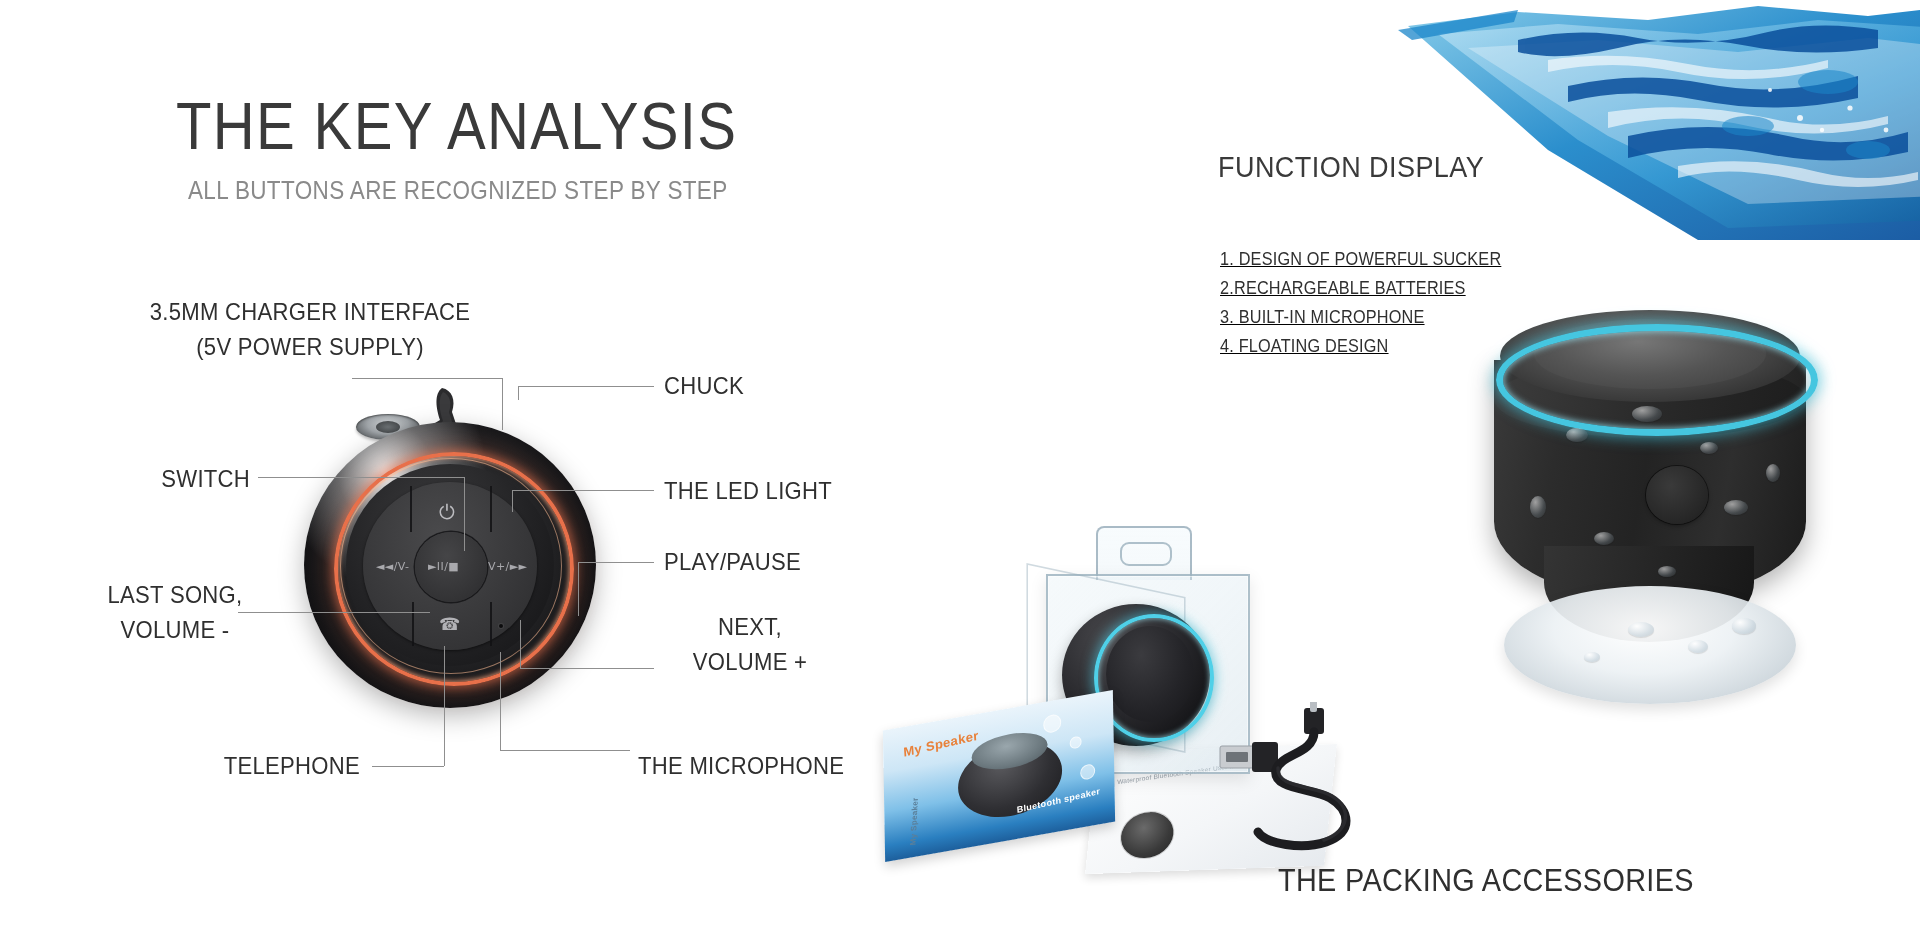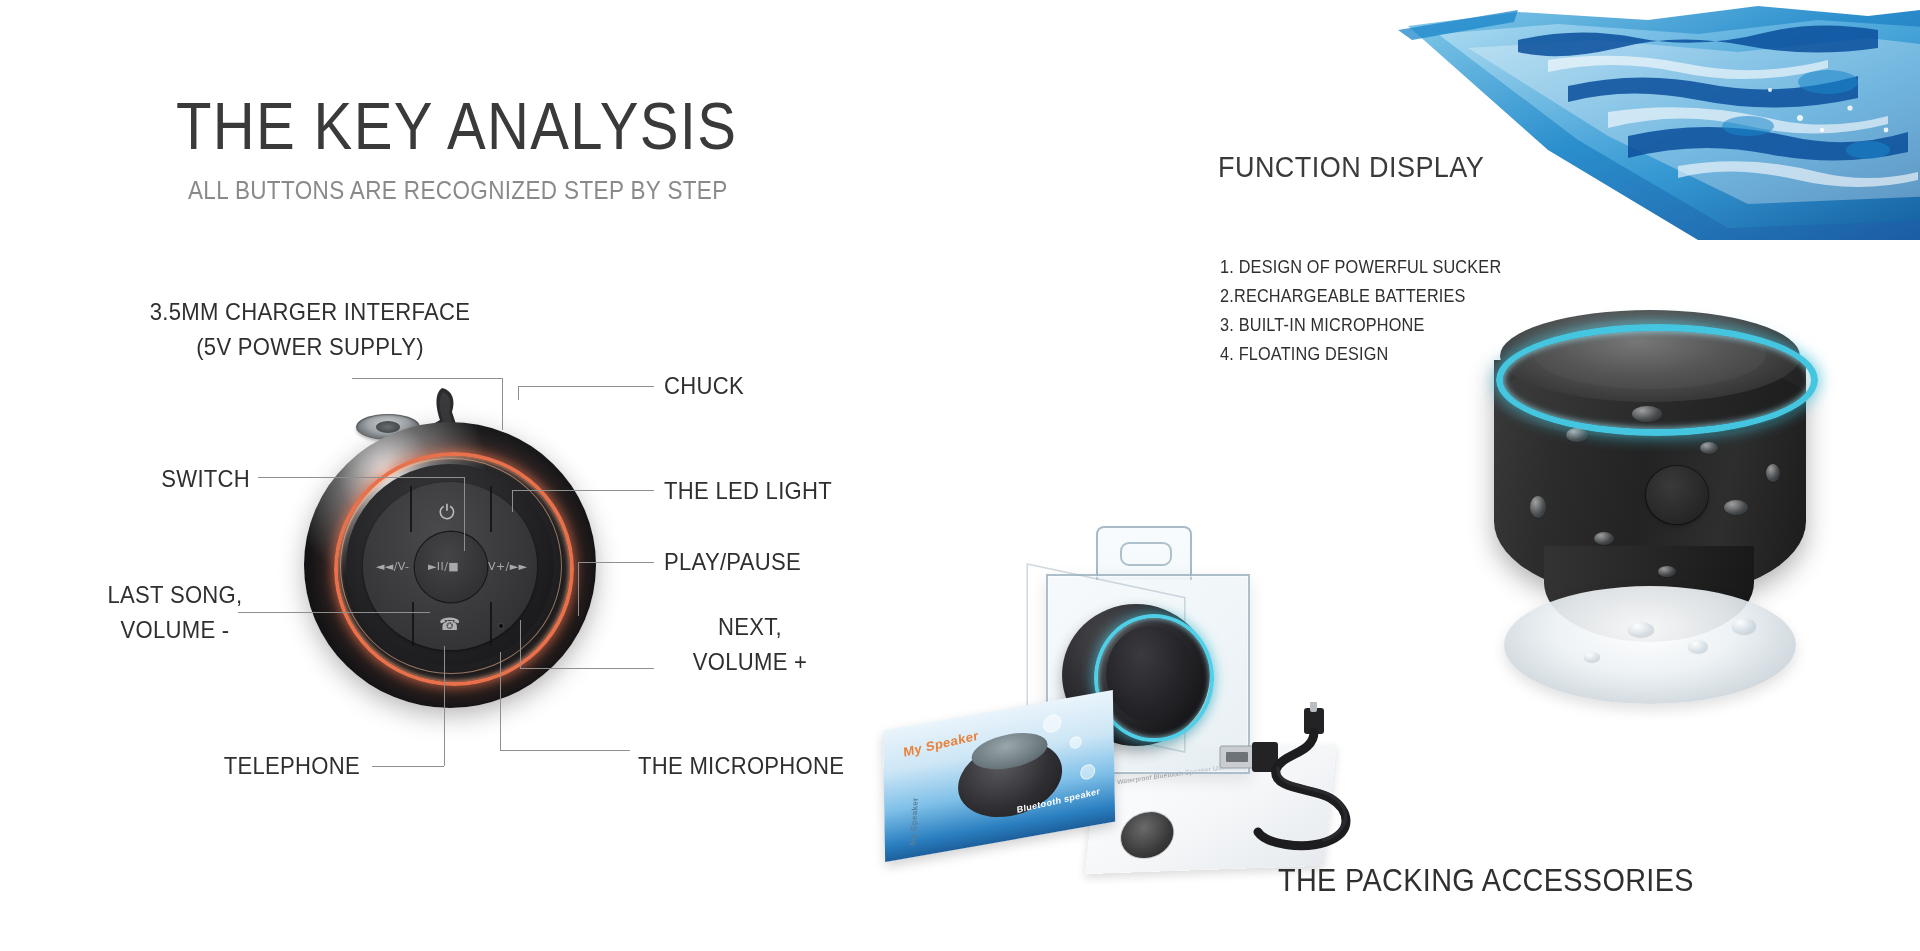--- a/index.html
+++ b/index.html
@@ -34,21 +34,21 @@
   .ln{position:absolute;background:#8f8f8f;}
   .lnh{height:1px;}
   .lnv{width:1px;}
 
   
   .fn-title{
     position:absolute;left:1218px;top:150px;
     font-size:30px;color:#3a3a3a;letter-spacing:.5px;
     transform:scaleX(.90);transform-origin:left center;white-space:nowrap;
   }
-  .fn-list{position:absolute;left:1220px;top:253px;}
+  .fn-list{position:absolute;left:1220px;top:245px;text-decoration:underline;}
   .fn-item{
     font-size:17.5px;color:#2f2f2f;letter-spacing:.2px;
     line-height:29px;white-space:nowrap;
     transform:scaleX(.93);transform-origin:left center;
   }
   .pack-cap{
     position:absolute;left:1278px;top:862px;
     font-size:32px;color:#2f2f2f;letter-spacing:.4px;
     transform:scaleX(.90);transform-origin:left center;white-space:nowrap;
   }

